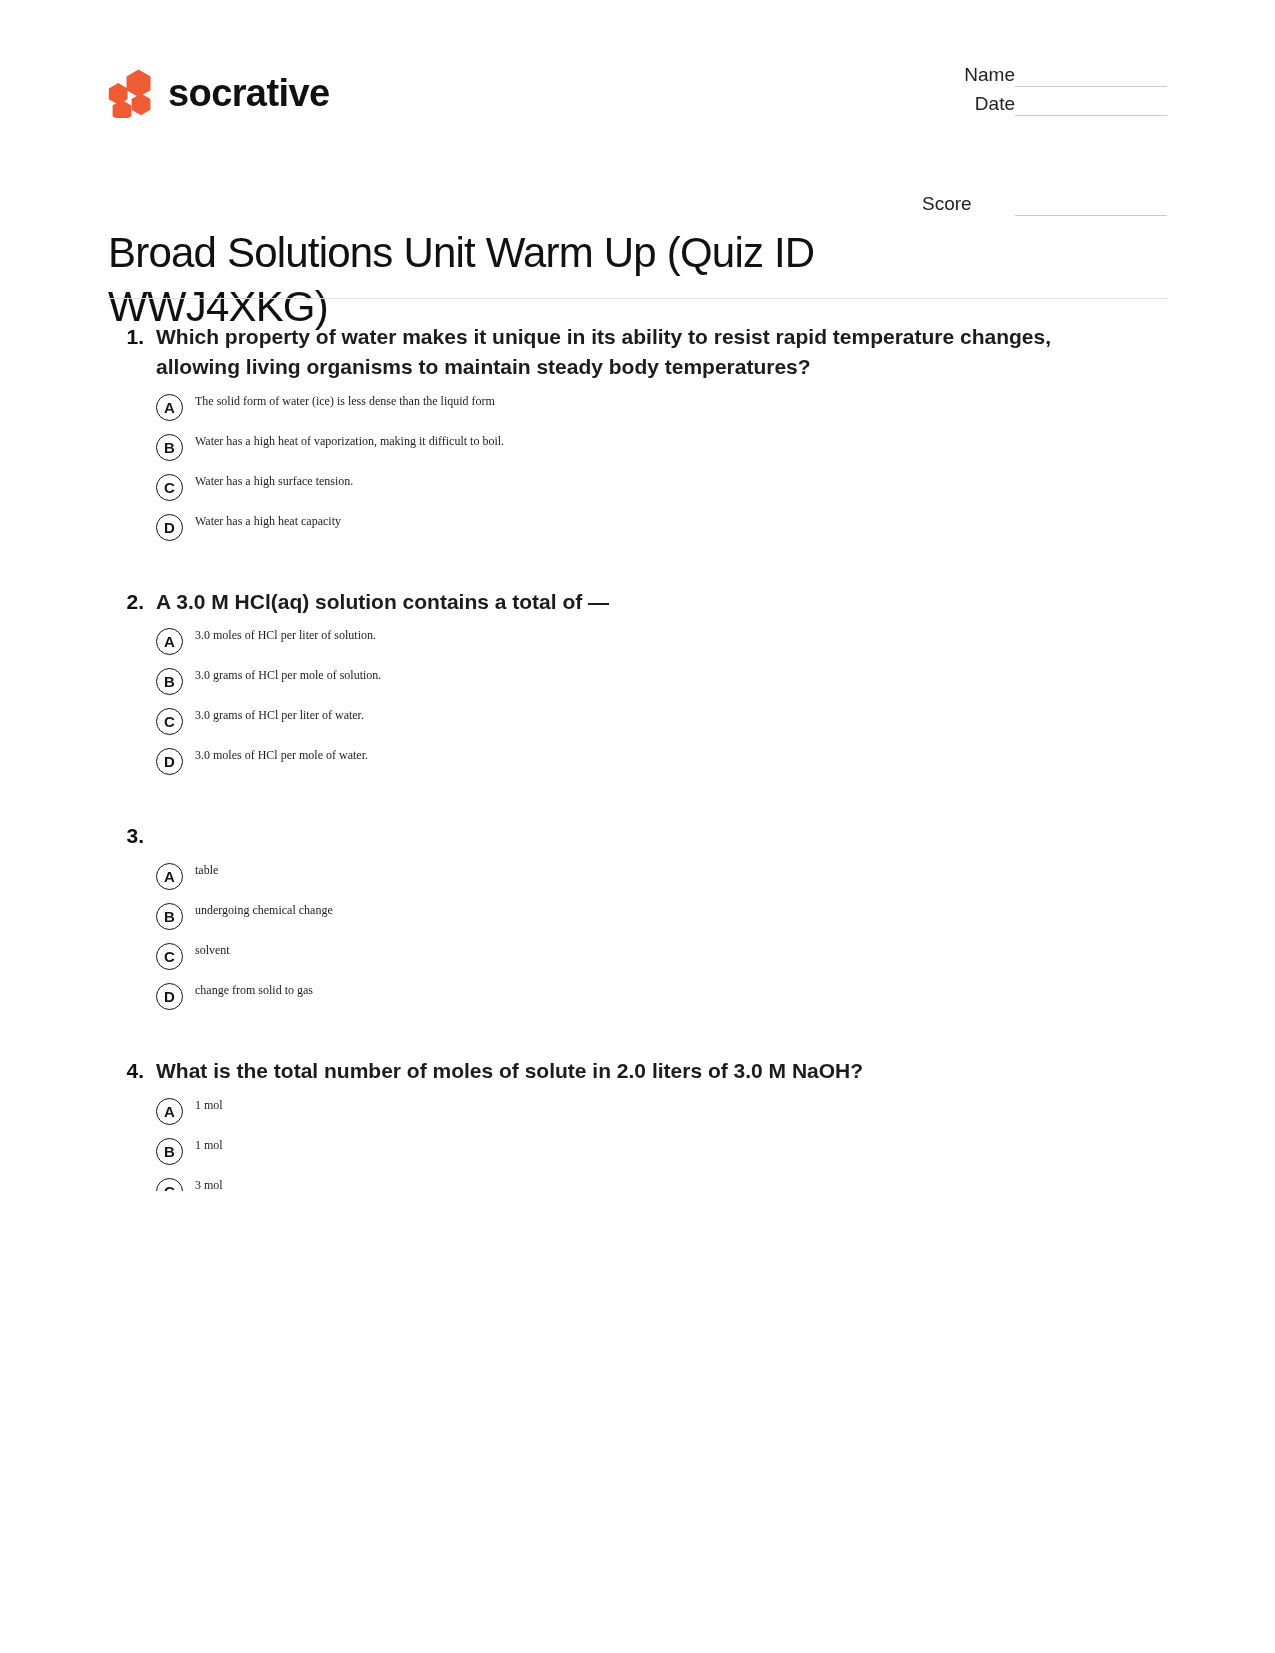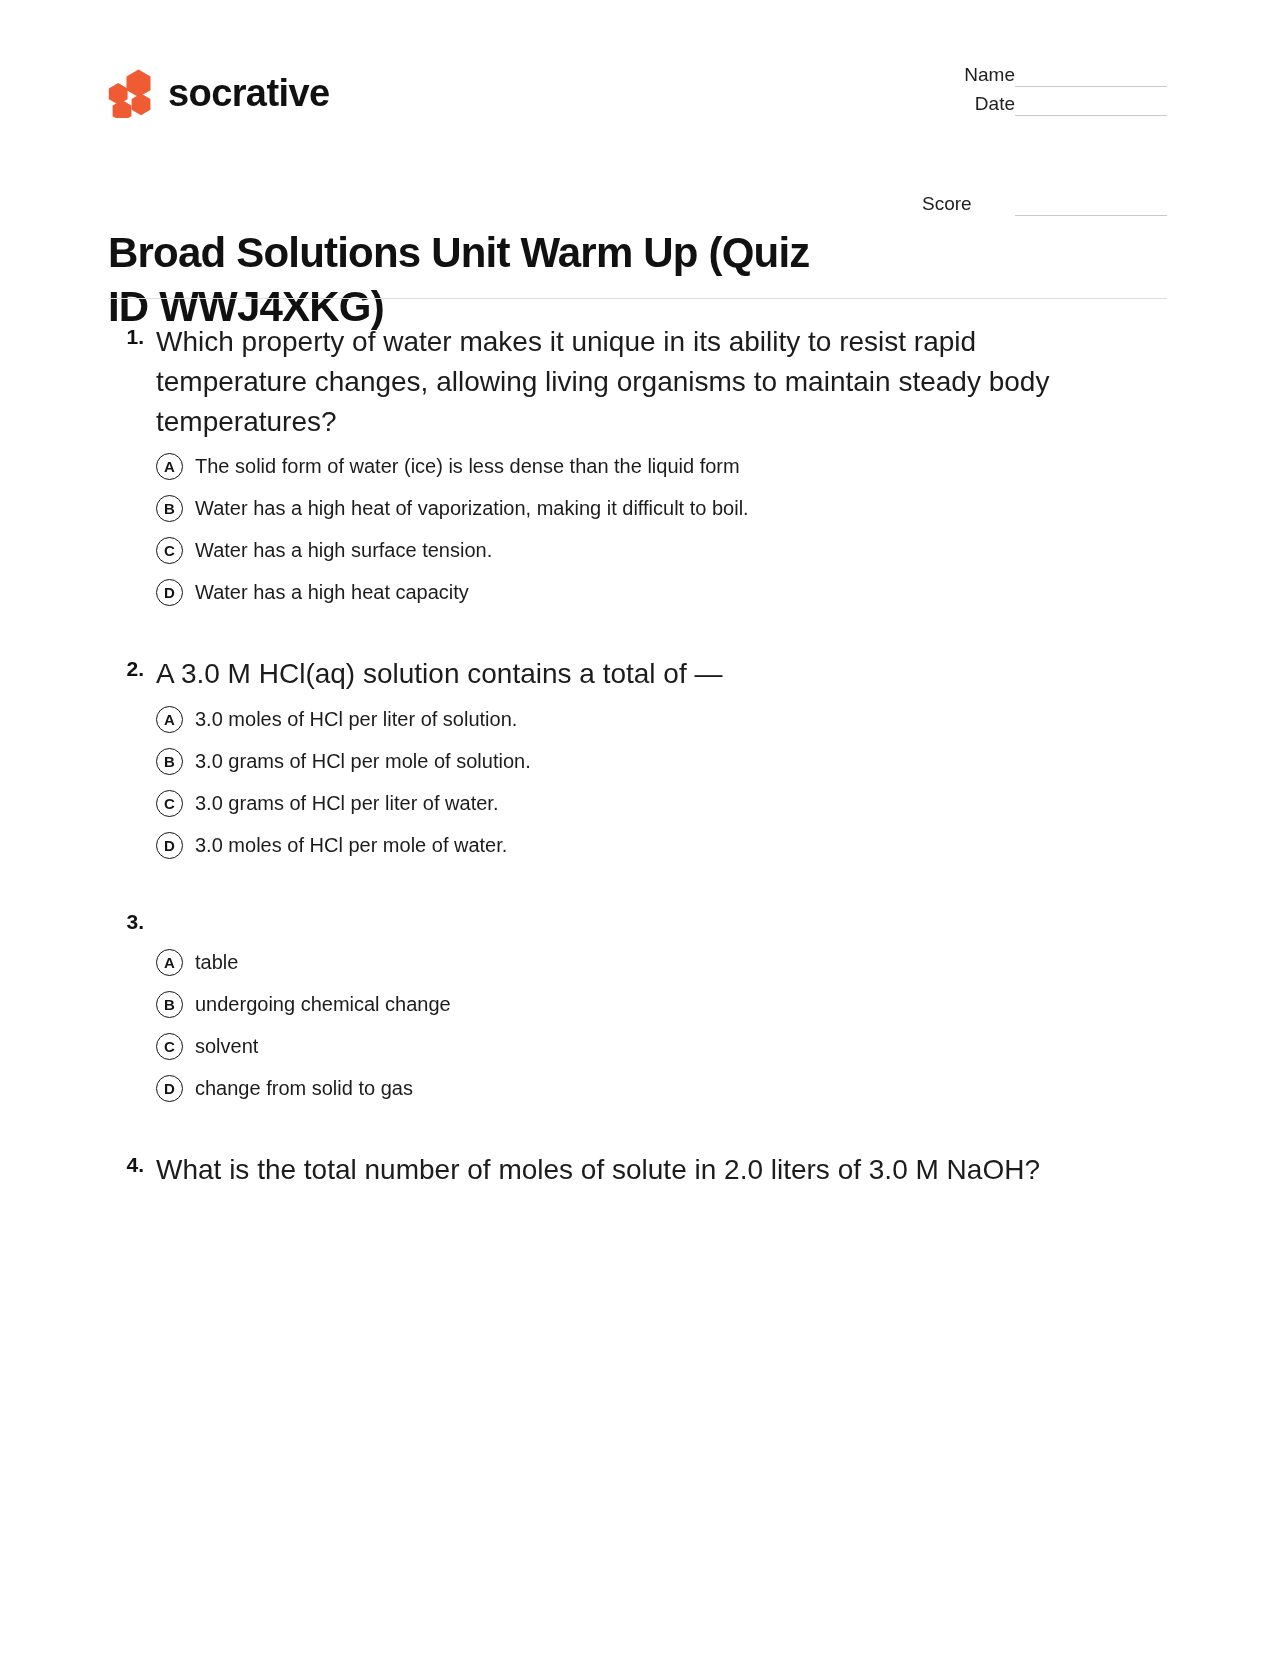--- a/index.html
+++ b/index.html
@@ -89,21 +89,21 @@
     gap: 12px;
     width: 245px;
   }
 
   .quiz-title {
     position: absolute;
     left: 0;
     top: 140px;
     width: 740px;
     font-size: 42px;
-    font-weight: 700;
+    font-weight: 400;
     line-height: 1.28;
     letter-spacing: -0.8px;
     color: #111111;
   }
 
   .header-rule {
     position: absolute;
     left: 108px;
     right: 108px;
     top: 298px;
@@ -130,24 +130,25 @@
   .q-num {
     flex: none;
     width: 36px;
     text-align: right;
     font-size: 21px;
     font-weight: 700;
     line-height: 1.42;
     color: #111111;
   }
   .q-text {
-    font-size: 28px;
+    font-size: 21px;
     line-height: 1.42;
     color: #1c1c1c;
     max-width: 900px;
+    font-weight: bold;
   }
   .option {
     display: flex;
     align-items: flex-start;
     gap: 12px;
     margin: 0 0 11px 48px;
   }
   .opt-bubble {
     flex: none;
     width: 27px;
@@ -158,23 +159,24 @@
     display: flex;
     align-items: center;
     justify-content: center;
     font-size: 15px;
     font-weight: 700;
     color: #141414;
     line-height: 1;
     margin-top: 2px;
   }
   .opt-text {
-    font-size: 20px;
+    font-size: 12px;
     line-height: 1.55;
     color: #1c1c1c;
+    font-family: Liberation Serif, serif;
   }
 </style>
 </head>
 <body>
 
 <div class="page">
 
   <div class="header">
 
     <div class="brand">

